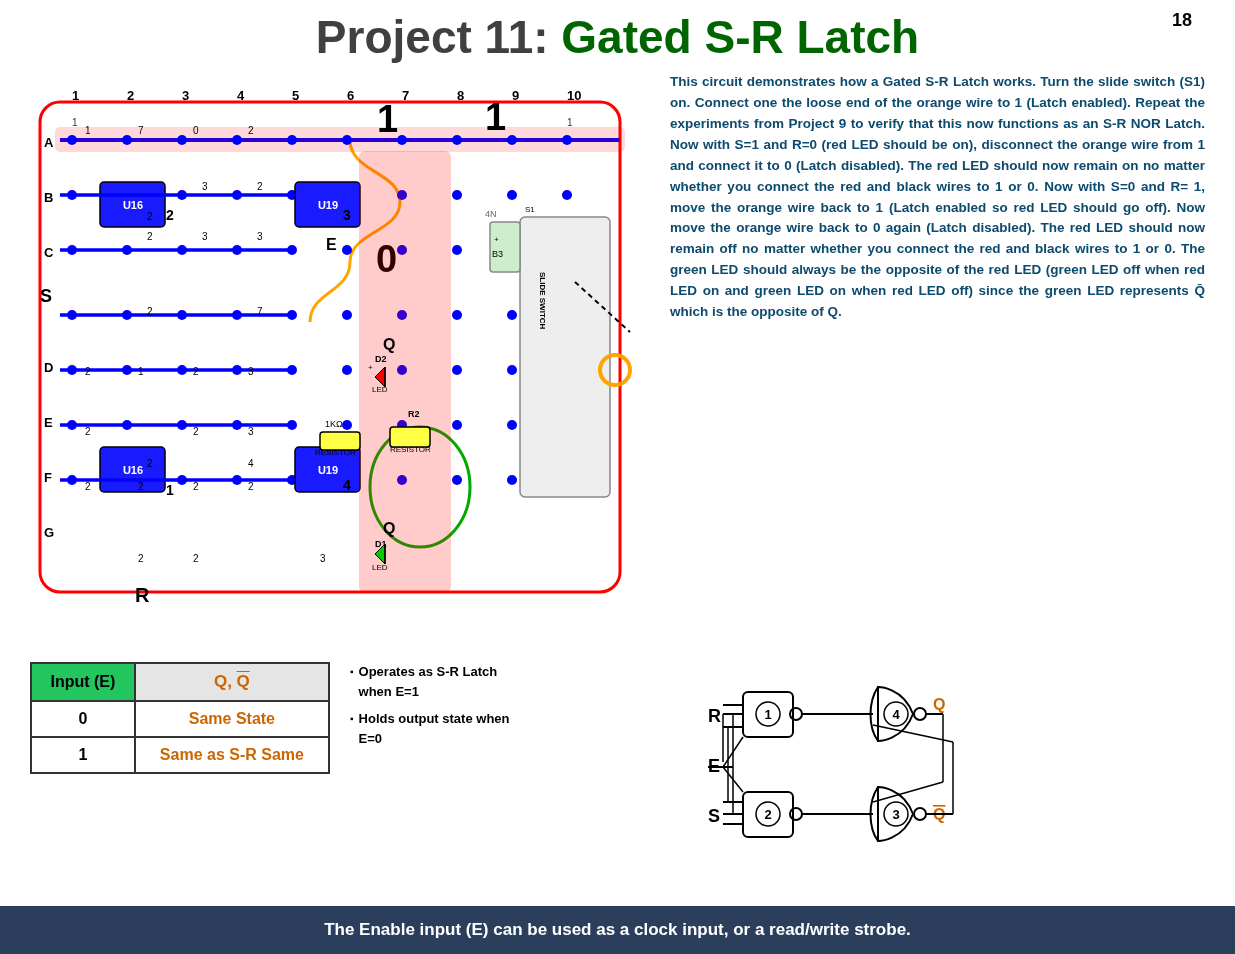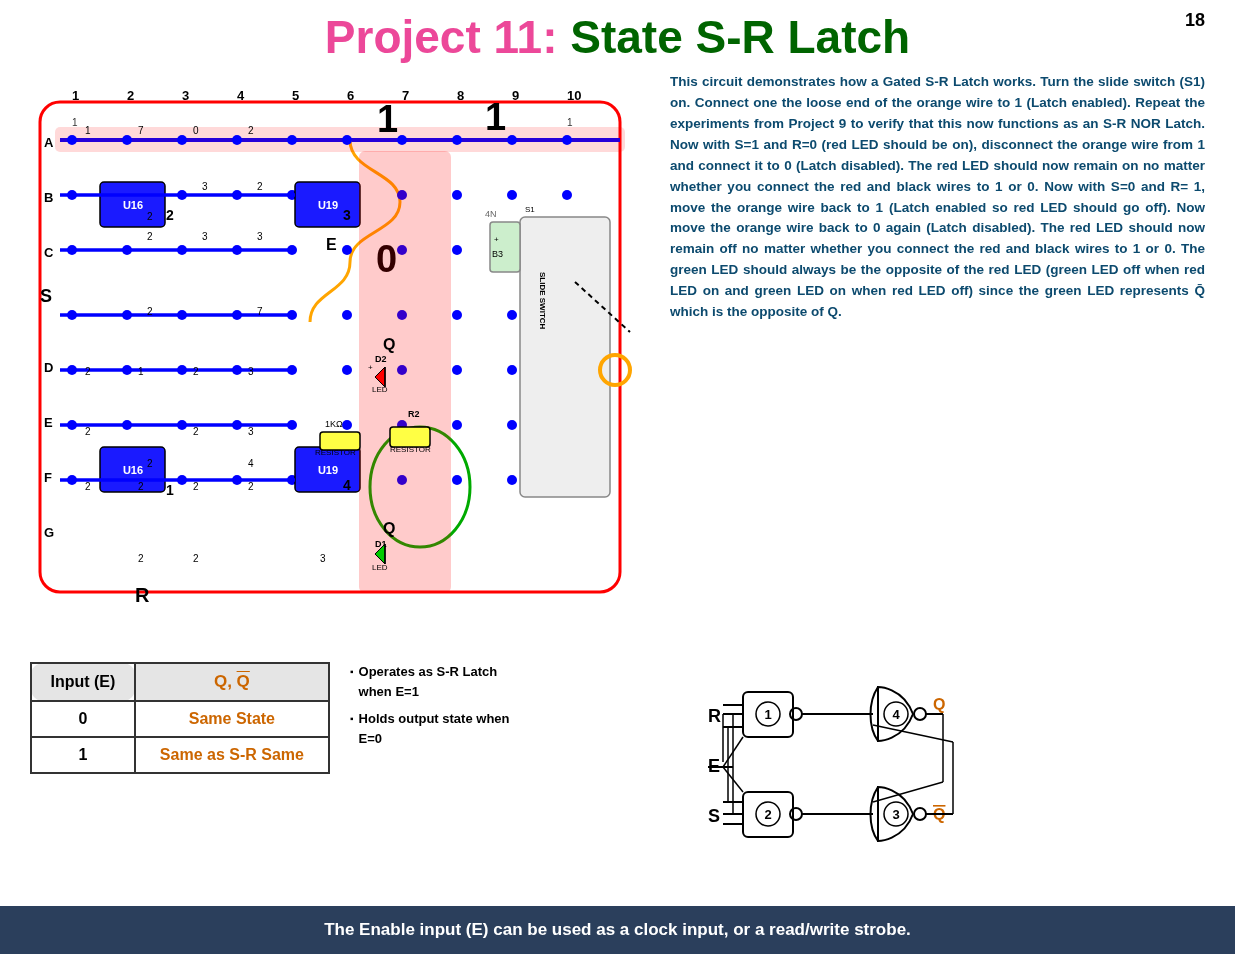--- a/index.html
+++ b/index.html
@@ -24,26 +24,26 @@
       text-align: center;
       margin-bottom: 8px;
       position: relative;
     }
     .title-area h1 {
       font-size: 46px;
       font-weight: 900;
       color: #000;
     }
     .title-area h1 span {
-      color: #ec4899;
+      color: #404040;
     }
     .page-number {
       position: absolute;
       top: 0;
-      right: 0;
+      right: 13px;
       font-size: 18px;
       font-weight: bold;
       color: #000;
     }
 
     
     .main-content {
       display: flex;
       gap: 20px;
       height: 580px;
@@ -99,23 +99,22 @@
       font-weight: bold;
       font-size: 16px;
     }
 
     .truth-table thead th {
       background: #b8d4f0;
       font-size: 16px;
     }
 
     .truth-table thead th:first-child {
-      background: #e5e5e5;
+      background: #22c55e;
       color: #000;
-      border-radius: 12px;
     }
 
     .truth-table thead th:last-child {
       background: #e5e5e5;
       color: #cc6600;
       font-size: 17px;
     }
 
     .truth-table tbody tr:nth-child(1) td:last-child {
       color: #cc6600;
@@ -181,21 +180,21 @@
       text-decoration: overline;
     }
   </style>
 </head>
 <body>
 
 <div class="page-container">
 
   <div class="title-area">
     <h1>
-      <span>Project 11: </span><span style="color:#006400;">State S-R Latch</span>
+      <span>Project 11: </span><span style="color:#006400;">Gated S-R Latch</span>
     </h1>
     <div class="page-number">18</div>
   </div>
 
   <div class="main-content">
 
     <div class="circuit-area">
       <div class="circuit-svg-container">
         <svg width="620" height="560" viewBox="0 0 620 560">
 

